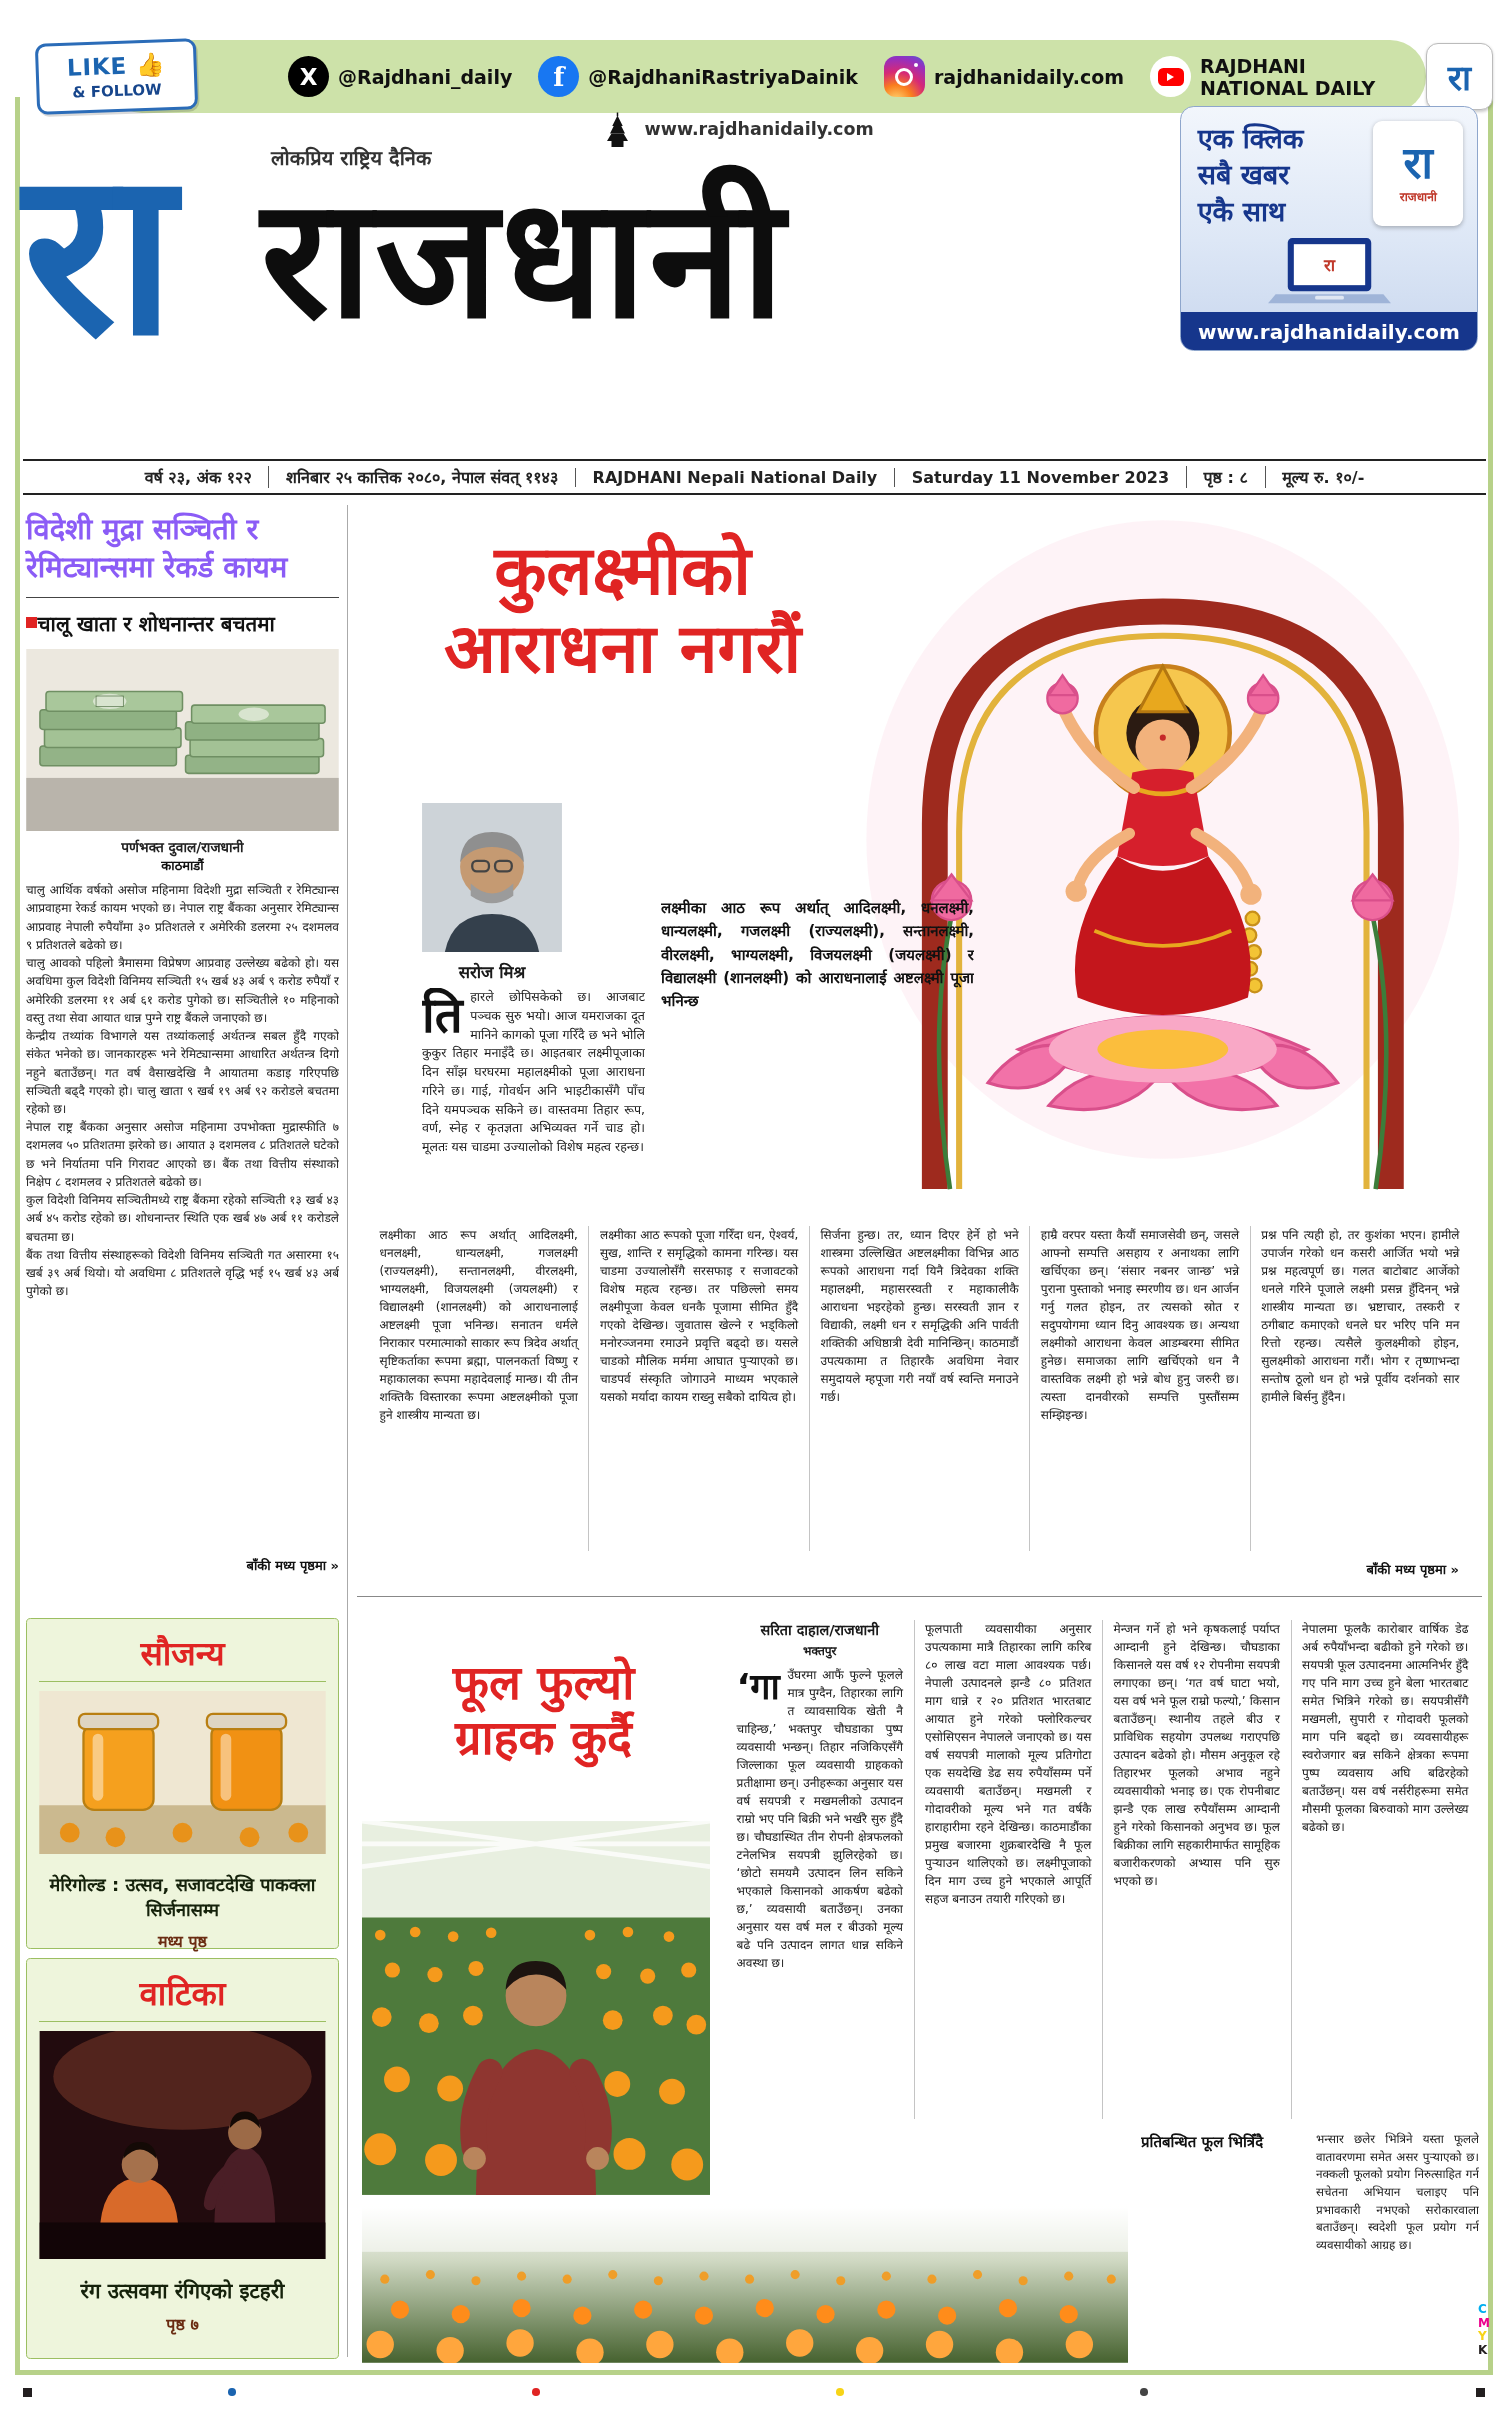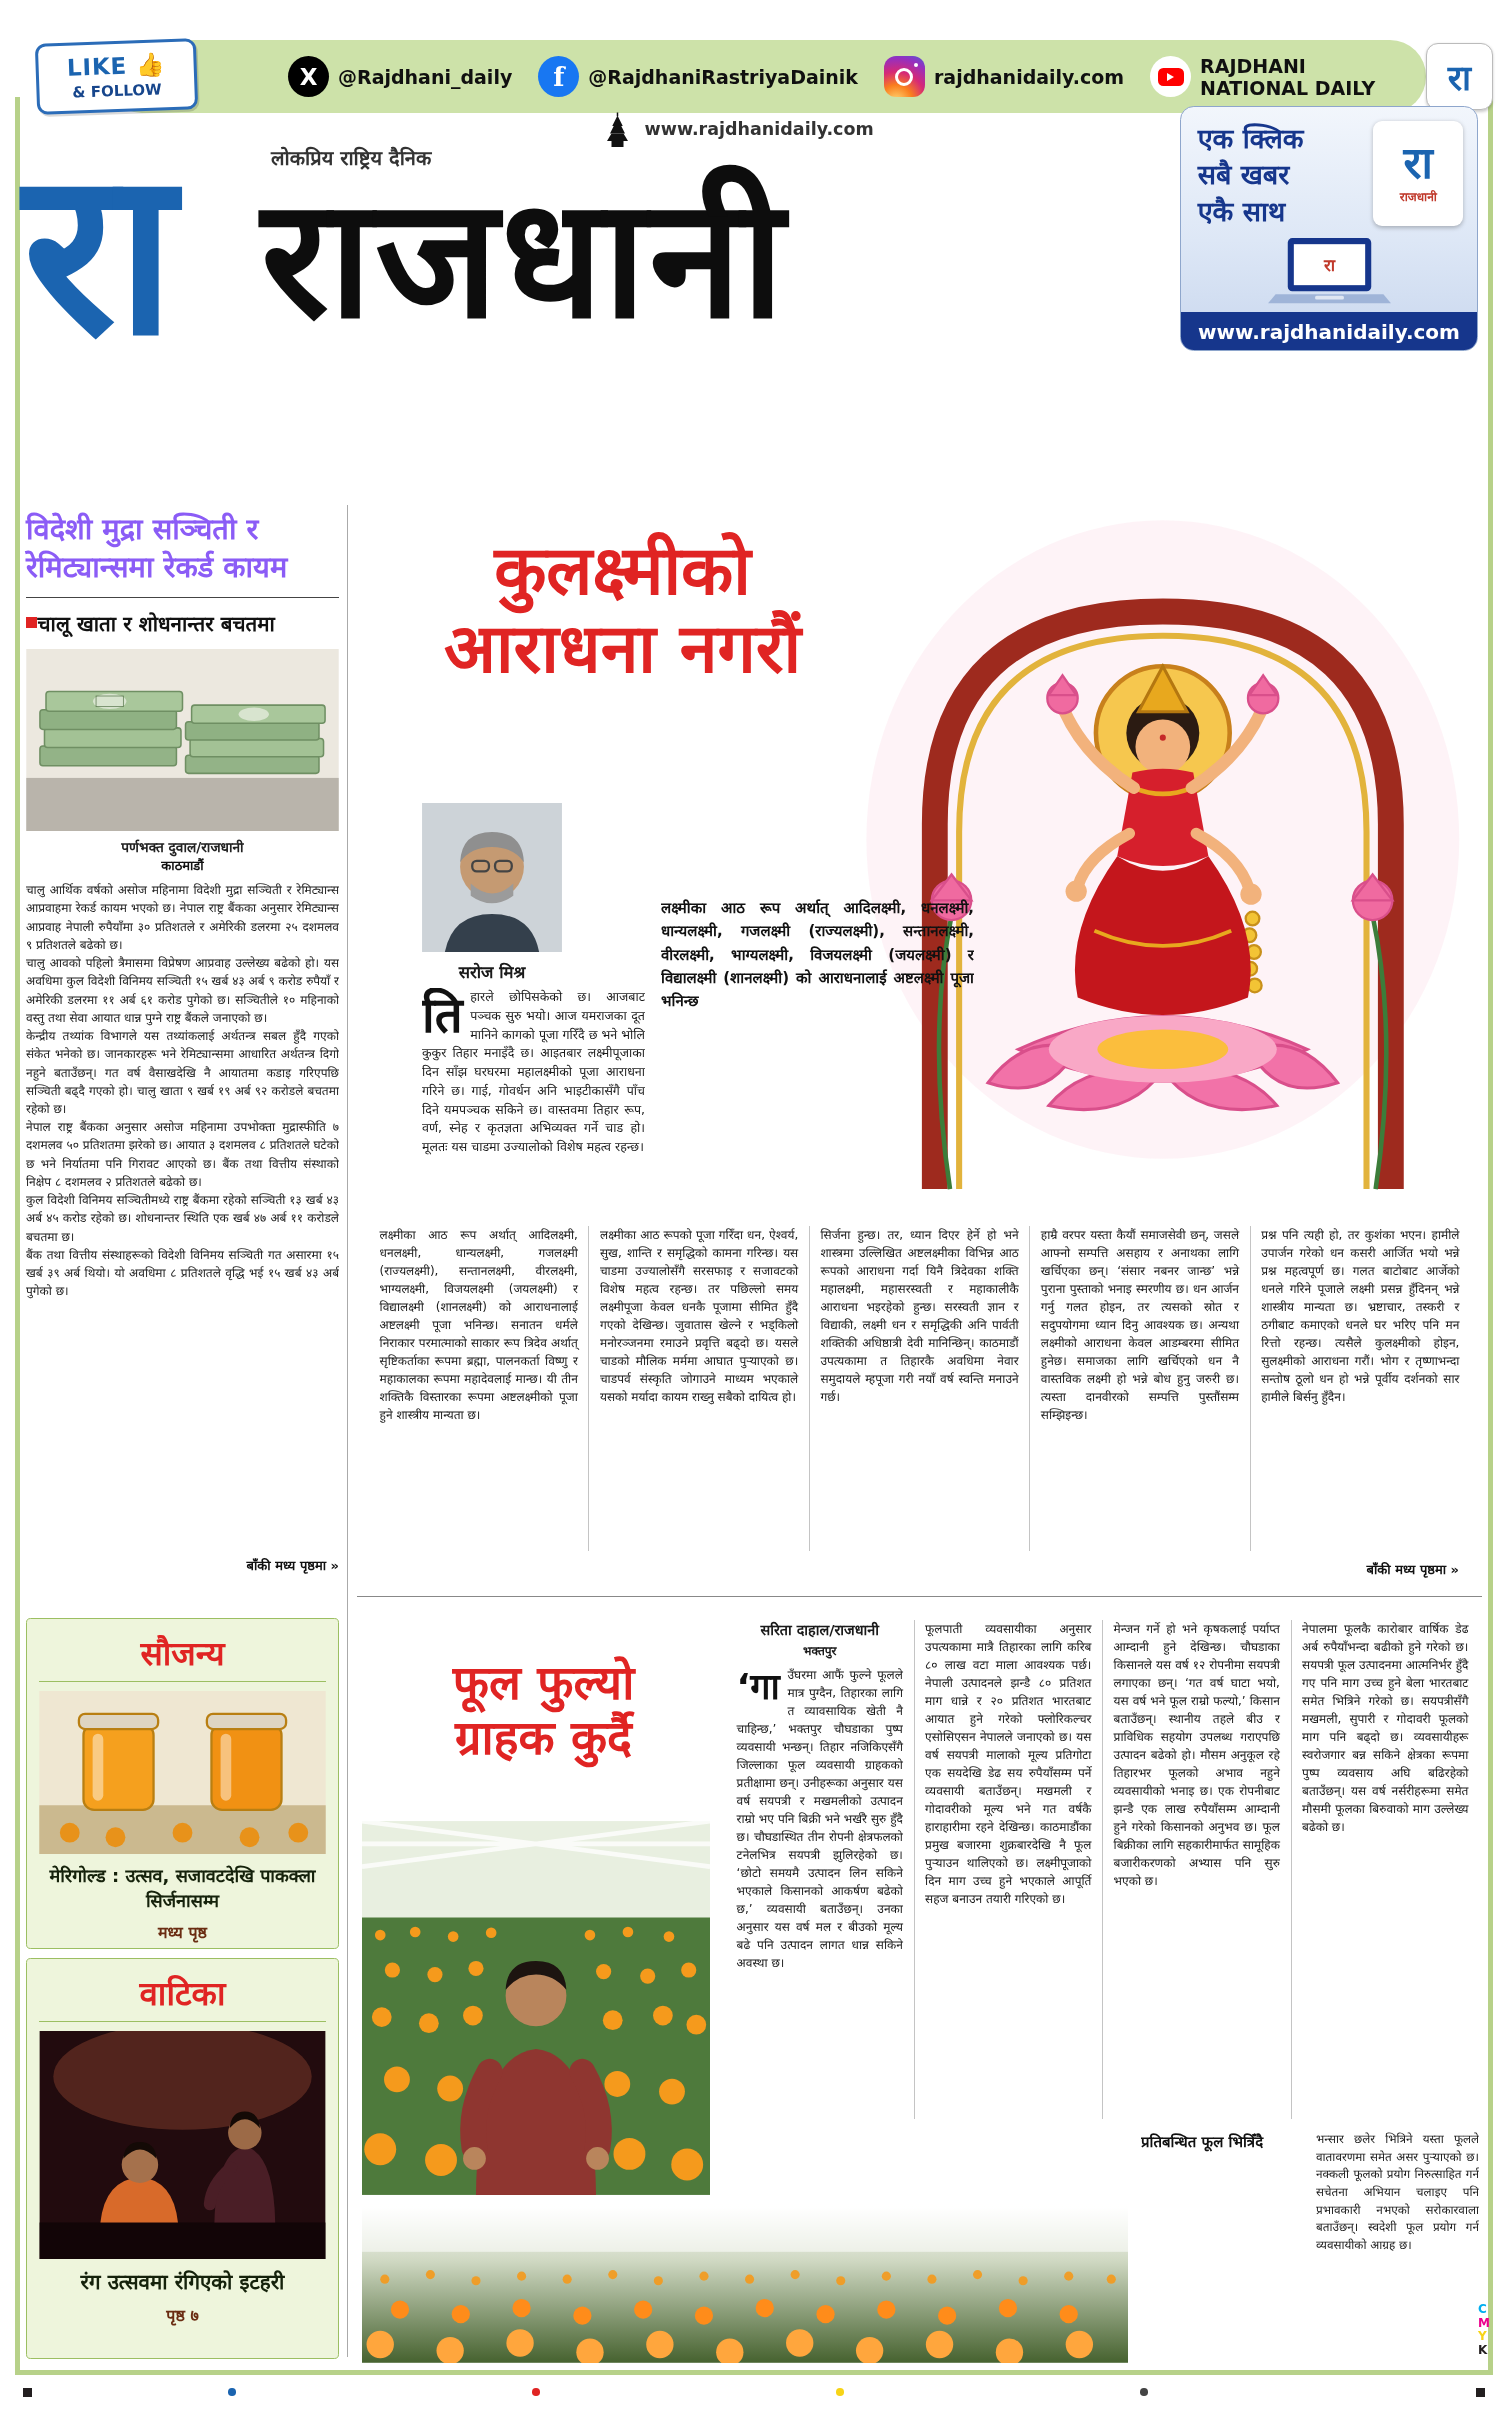--- a/index.html
+++ b/index.html
@@ -66,21 +66,21 @@
   .cols { display:flex; }
   .cols > div { flex:1 1 0; padding:0 10.6px; font-size:12px; line-height:1.5; overflow:hidden; }
   .cols > div + div { border-left:0.8px solid #c4c4c4; }
 
   .bot-headline { color:#e02423; font-weight:800; font-size:47px; line-height:1.18; text-align:center; }
   .crosshead { font-size:15px; font-weight:800; color:#111; margin-bottom:6px; }
 
   
   .promo-box { background:#eef5dc; border:1.5px solid #9cbf62; border-radius:4.6px; padding:10.6px 12px; }
   .promo-box .ttl { color:#e02423; font-weight:800; font-size:33px; text-align:center; border-bottom:1.5px solid #9cbf62; padding-bottom:6px; margin-bottom:9px; }
-  .promo-box .cap { font-size:18px; font-weight:bold; color:#15220b; text-align:center; line-height:1.4; margin-top:9px; }
+  .promo-box .cap { font-size:18px; font-weight:bold; color:#15220b; text-align:center; line-height:1.4; margin-top:18px; }
   .promo-box .pg { font-size:16px; font-weight:800; color:#6a2c12; text-align:center; margin-top:7.6px; cursor:pointer; }
 
   .photo-frame { display:block; width:100%; }
 
   .cmyk { display:flex; flex-direction:column; gap:1.5px; font-size:12px; font-weight:bold; line-height:1; }
 </style>
 </head>
 <body>
 
 <div class="page">
@@ -153,20 +153,28 @@
         <rect x="30" y="4" width="110" height="70" rx="6" fill="#16368c"></rect>
         <rect x="38" y="12" width="94" height="54" fill="#fff"></rect>
         <text x="85" y="47" font-size="22" font-weight="bold" fill="#c0392b" text-anchor="middle">रा</text>
         <path d="M14 78 L156 78 L166 90 L4 90 Z" fill="#9fb4d8"></path>
         <rect x="66" y="80" width="38" height="5" rx="2" fill="#dfe6f2"></rect>
       </svg>
     </div>
     <div class="promo-bar">www.rajdhanidaily.com</div>
   </div>
 
+  <div class="abs infobar" style="left:23px;top:459px;width:1463px;height:36px;">
+    <span class="info-item">वर्ष २३, अंक १२२</span>
+    <span class="info-item">शनिबार २५ कात्तिक २०८०, नेपाल संवत् ११४३</span>
+    <span class="info-item">RAJDHANI Nepali National Daily</span>
+    <span class="info-item">Saturday 11 November 2023</span>
+    <span class="info-item">पृष्ठ : ८</span>
+    <span class="info-item">मूल्य रु. १०/-</span>
+  </div>
 
   <div class="abs" style="left:347px;top:505px;width:0;height:1852px;border-left:0.8px solid #aaa;"></div>
 
   <div class="abs" style="left:26px;top:511px;width:313px;">
     <div class="left-headline">विदेशी मुद्रा सञ्चिती र रेमिट्यान्समा रेकर्ड कायम</div>
     <div class="subhead">
       <span class="sq"></span>
       <span class="tx">चालू खाता र शोधनान्तर बचतमा</span>
     </div>
     <svg class="photo-frame" style="margin-top:12px;" width="313" height="182" viewBox="0 0 412 240">

